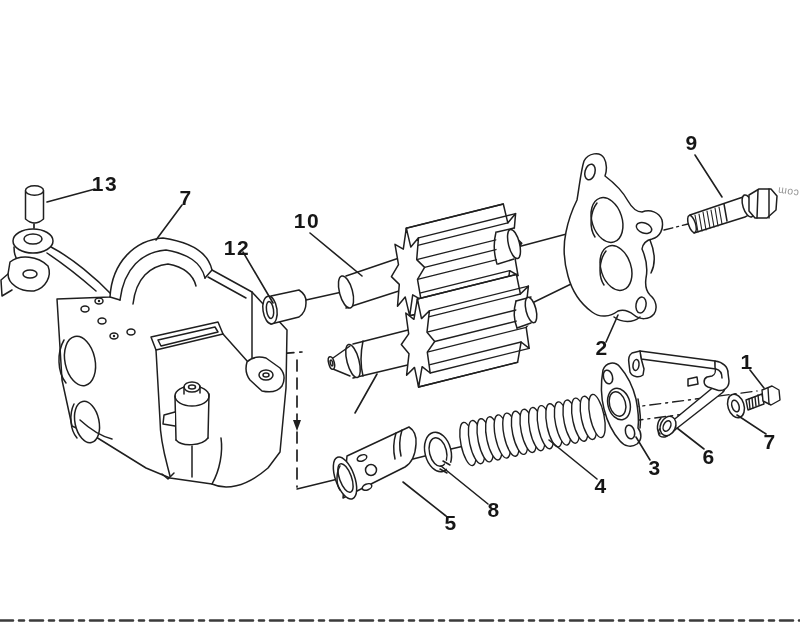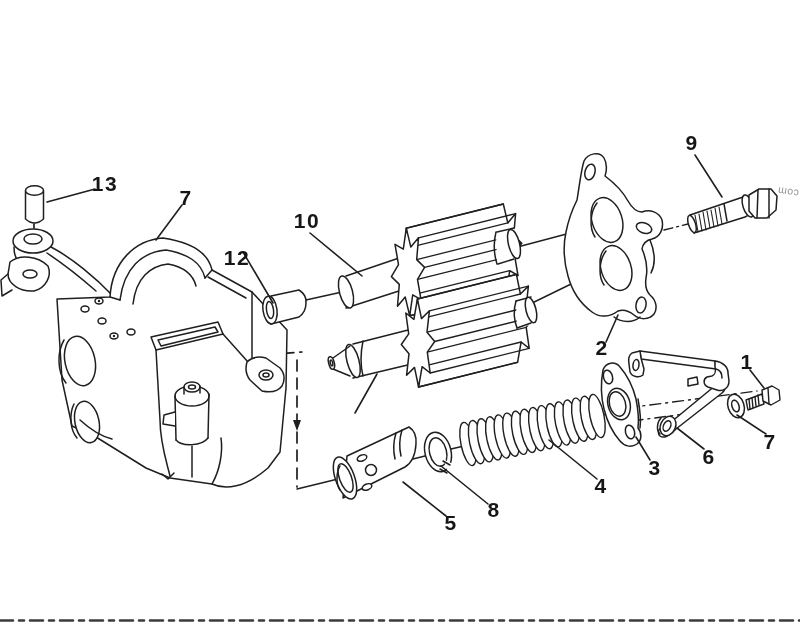--- a/index.html
+++ b/index.html
@@ -303,18 +303,18 @@
 <div class="callout" style="left:602px;top:348px">2</div>
 <div class="callout" style="left:655px;top:468px">3</div>
 <div class="callout" style="left:601px;top:486px">4</div>
 <div class="callout" style="left:451px;top:523px">5</div>
 <div class="callout" style="left:709px;top:457px">6</div>
 <div class="callout" style="left:770px;top:442px">7</div>
 <div class="callout" style="left:494px;top:510px">8</div>
 <div class="callout" style="left:692px;top:143px">9</div>
 <div class="callout" style="left:307px;top:221px">10</div>
 <div class="callout" style="left:186px;top:198px">7</div>
-<div class="callout" style="left:237px;top:258px">12</div>
+<div class="callout" style="left:237px;top:248px">12</div>
 <div class="callout" style="left:105px;top:184px">13</div>
 
 <div class="watermark">s.com</div>
 
 </div>
 
 </body></html>

